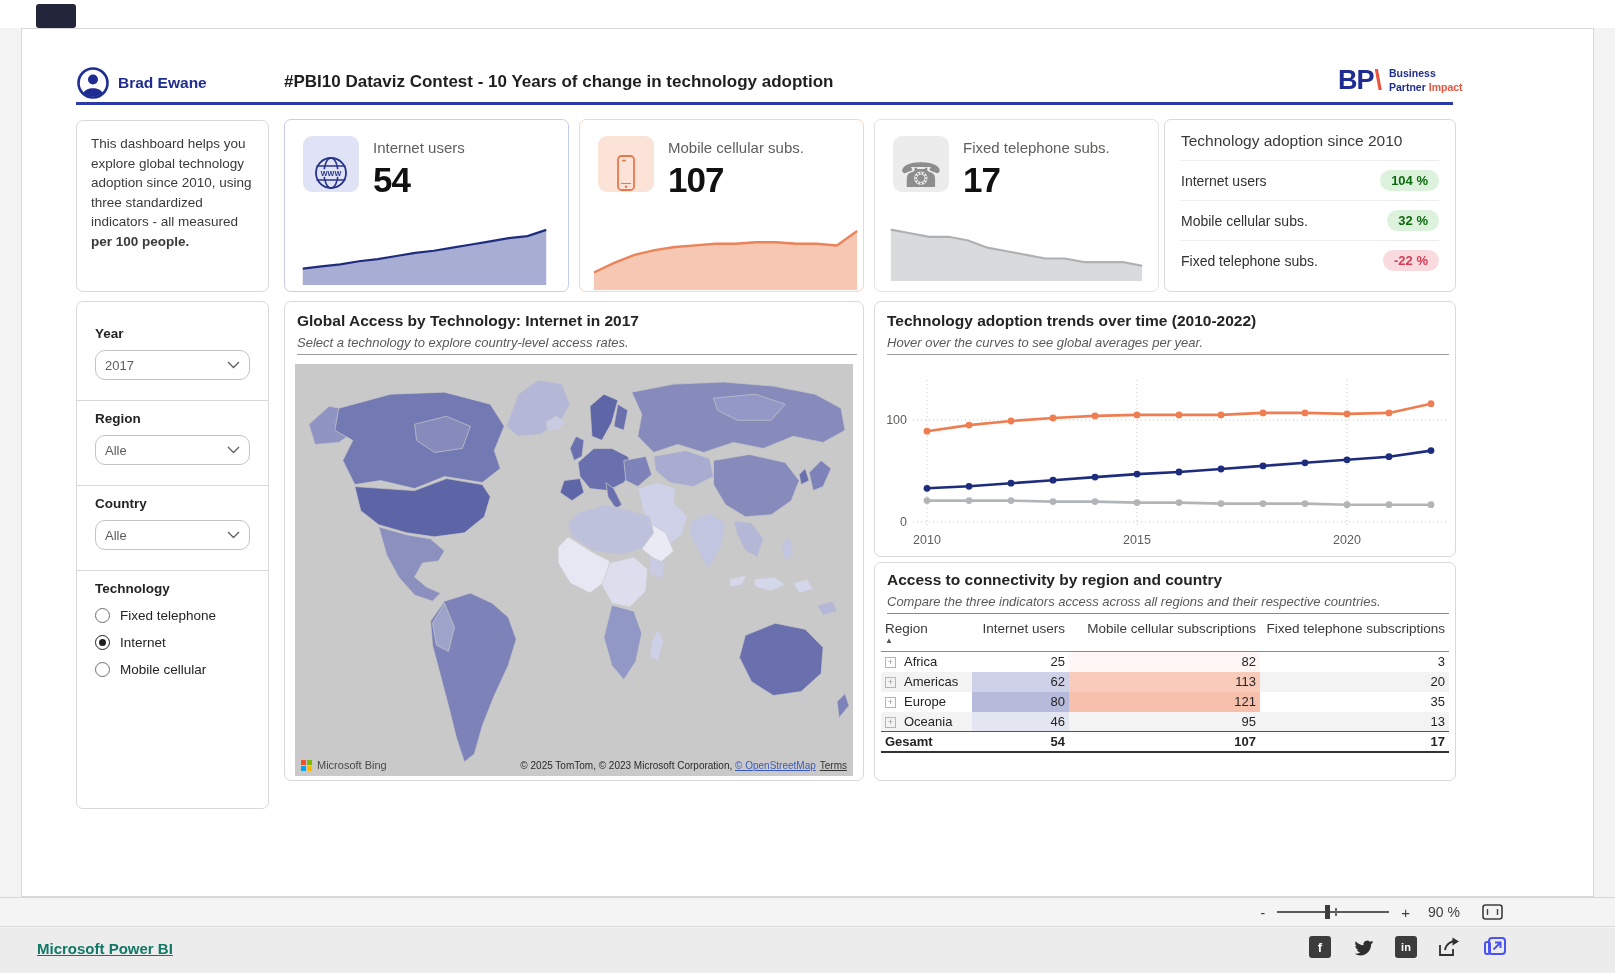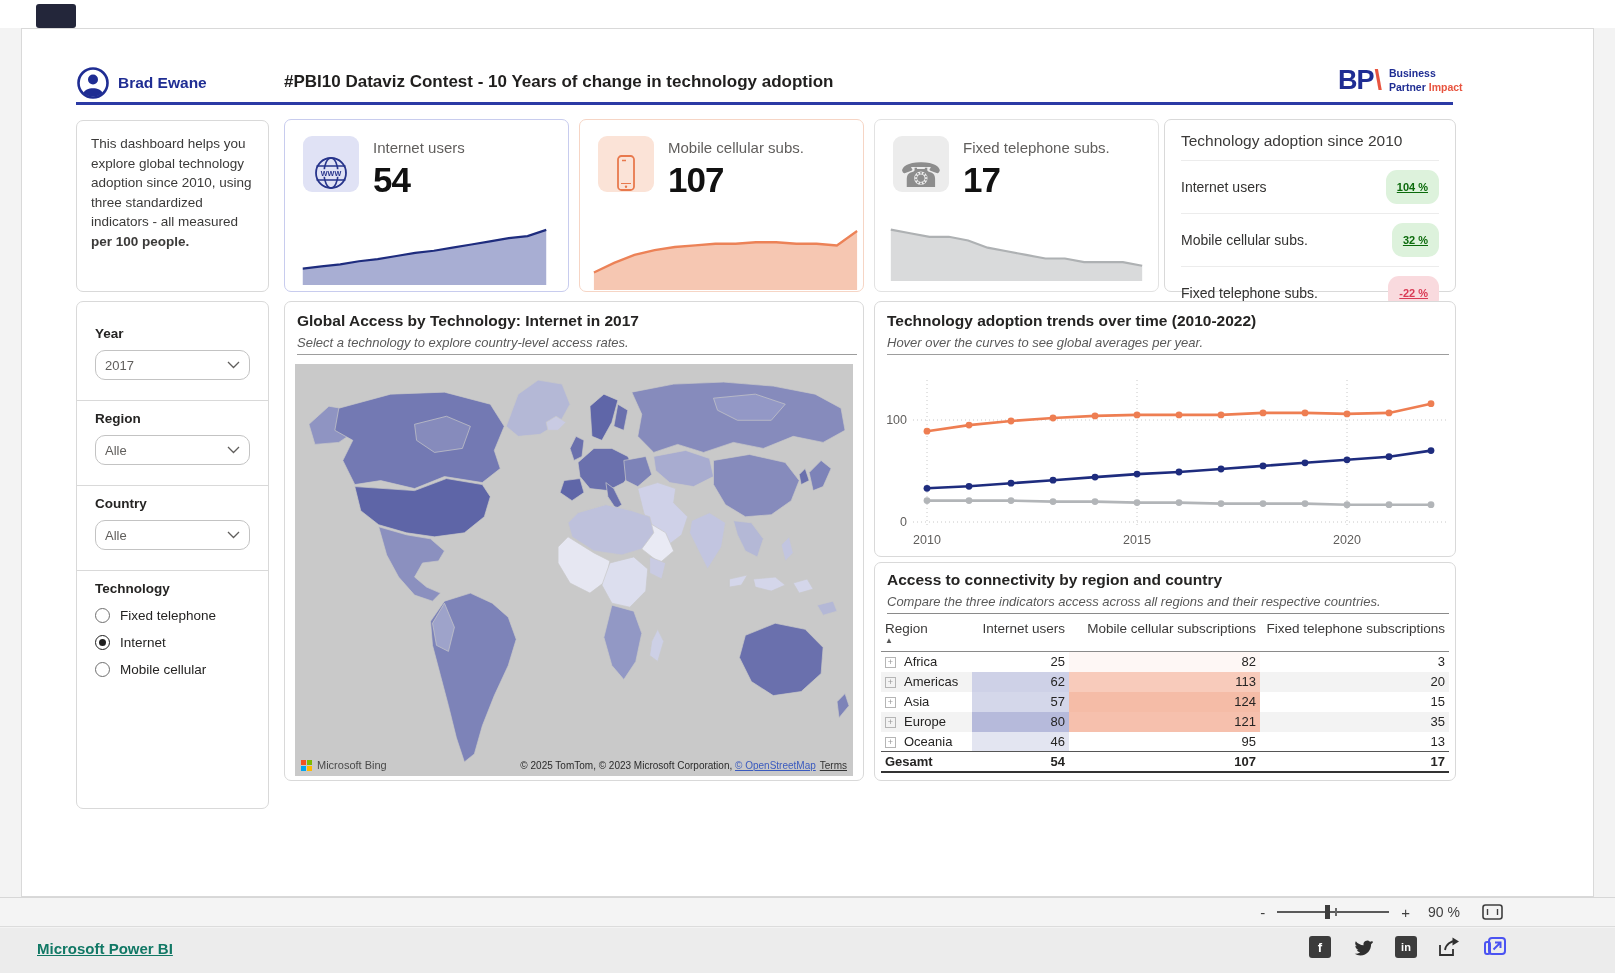--- a/index.html
+++ b/index.html
@@ -46,21 +46,21 @@
   .spark-mobile-wrap { left:12px; right:4px; bottom:1px; height:62px; }
   .spark-fixed-wrap { left:14px; right:14px; bottom:10px; height:54px; }
   .spark { width:100%; height:100%; display:block; }
   .phone-glyph { font-size:34px; color:#8d8d8d; line-height:1; }
 
   .summary-card { left:1142px; top:90px; width:292px; height:173px; padding:12px 16px; }
   .summary-title { font-size:15.5px; color:#3b3a39; margin-bottom:10px; }
   .summary-row { display:flex; align-items:center; justify-content:space-between; padding:9px 0; border-top:1px solid #ececec; }
   .summary-row:first-of-type { border-top:none; }
   .summary-label { font-size:14px; color:#323130; }
-  .badge { font-size:11px; font-weight:bold; padding:11px 11px; border-radius:11px;text-decoration:underline; }
+  .badge { font-size:13px; font-weight:bold; padding:3px 11px; border-radius:11px; }
   .badge-up { color:#0b6a0b; background:#ddf2dc; }
   .badge-down { color:#d93954; background:#f9dade; }
 
   
   .filter-panel { left:54px; top:272px; width:193px; height:508px; padding:14px 18px; }
   .filter-label { font-size:13.5px; font-weight:bold; color:#252423; margin:10px 0 9px; }
   .select { height:30px; border:1px solid #c3c3c3; border-radius:10px; background:#fff; display:flex; align-items:center; justify-content:space-between; padding:0 9px; cursor:pointer; }
   .select-value { font-size:13px; color:#605e5c; }
   .fdiv { border:none; border-top:1px solid #d9d9d9; margin:20px -18px 10px; }
   .radio-row { display:flex; align-items:center; gap:10px; margin:12px 0; }
@@ -418,26 +418,20 @@
               <td class="num" style="background:rgba(236,122,80,0.06)">82</td>
               <td class="num plain">3</td>
             </tr>
             <tr>
               <td class="plain"><span class="expand-box">+</span>Americas</td>
               <td class="num" style="background:rgba(122,130,189,0.37)">62</td>
               <td class="num" style="background:rgba(236,122,80,0.39)">113</td>
               <td class="num plain">20</td>
             </tr>
             <tr>
-              <td class="plain"><span class="expand-box">+</span>Asia</td>
-              <td class="num" style="background:rgba(122,130,189,0.32)">57</td>
-              <td class="num" style="background:rgba(236,122,80,0.50)">124</td>
-              <td class="num plain">15</td>
-            </tr>
-            <tr>
               <td class="plain"><span class="expand-box">+</span>Europe</td>
               <td class="num" style="background:rgba(122,130,189,0.55)">80</td>
               <td class="num" style="background:rgba(236,122,80,0.47)">121</td>
               <td class="num plain">35</td>
             </tr>
             <tr>
               <td class="plain"><span class="expand-box">+</span>Oceania</td>
               <td class="num" style="background:rgba(122,130,189,0.21)">46</td>
               <td class="num plain">95</td>
               <td class="num plain">13</td>

